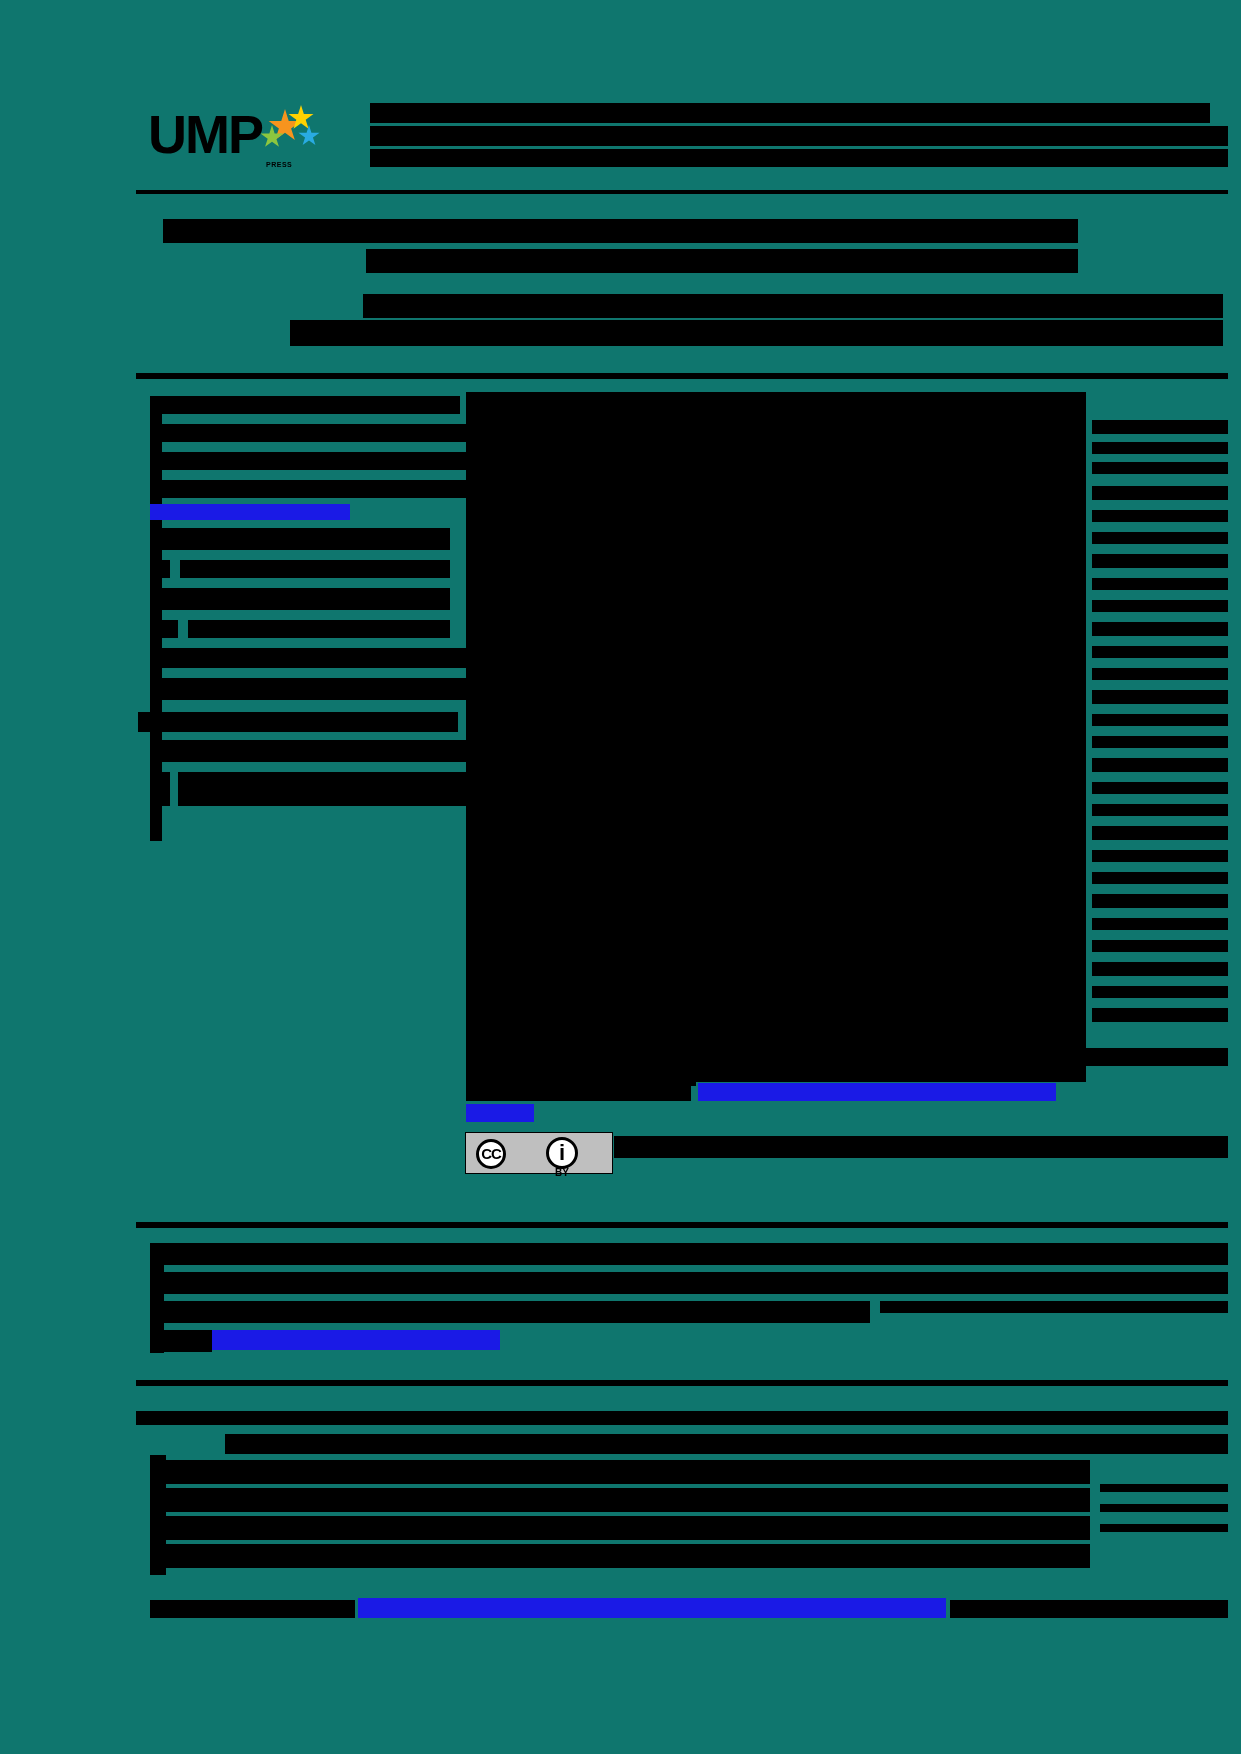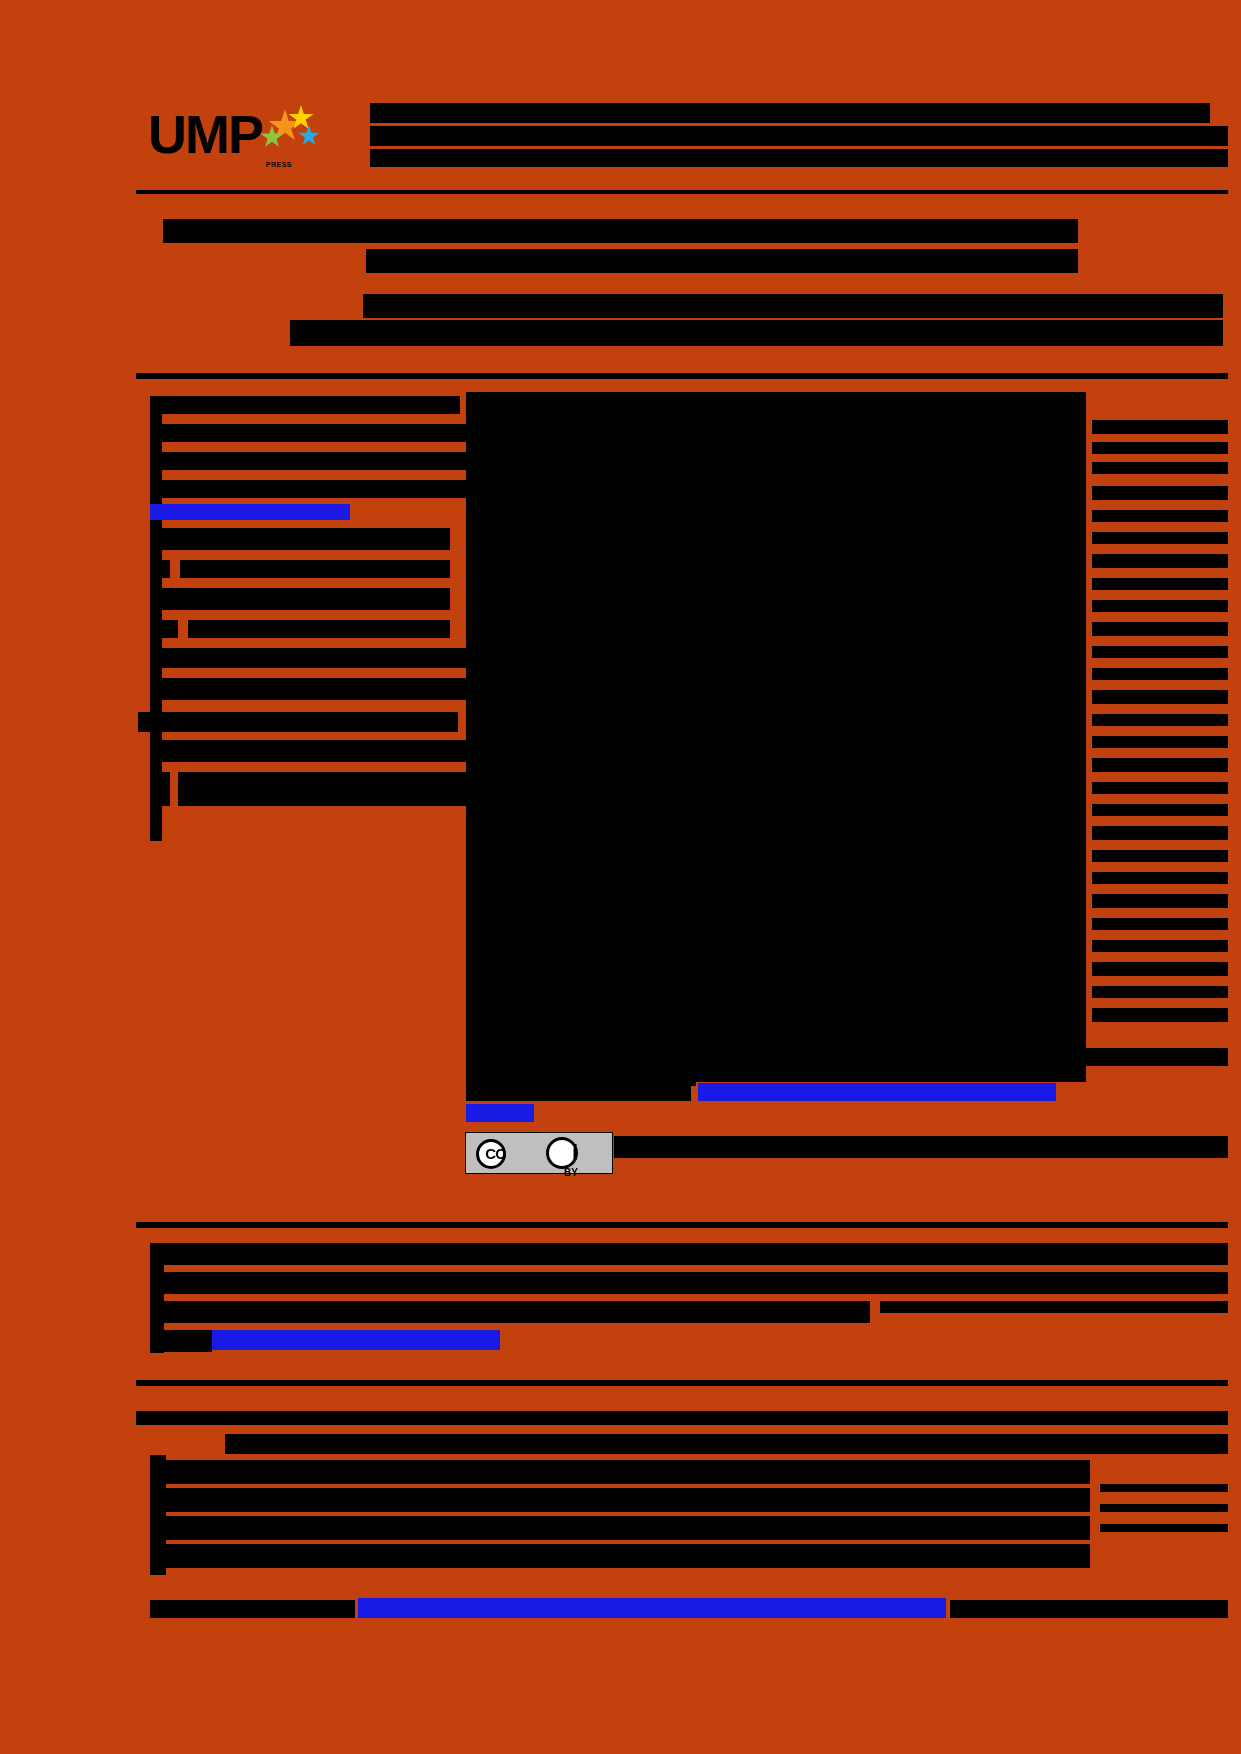--- a/index.html
+++ b/index.html
@@ -15,21 +15,21 @@
     overflow: hidden;
   }
 
   
 
   .page {
     position: absolute;
     left: 0; top: 0;
     width: 1241px;
     height: 1754px;
-    background: #c2410c;
+    background: #0f766e;
   }
 
   .bar {
     position: absolute;
     background: #000000;
   }
 
   .rule {
     position: absolute;
     background: #000000;
@@ -102,21 +102,21 @@
     background: #ffffff;
     box-sizing: border-box;
   }
   .cc-c1 { left: 10px; top: 6px; width: 30px; height: 30px; }
   .cc-c2 { left: 80px; top: 4px; width: 32px; height: 32px; }
   .cc-glyph {
     position: absolute;
     font-family: "Liberation Sans", sans-serif;
     font-weight: bold;
     color: #000000;
-    text-align: right;
+    text-align: center;
   }
   .cc-cc { left: 11px; top: 12px; width: 28px; font-size: 15px; letter-spacing: -1px; }
   .cc-i  { left: 80px; top: 7px; width: 32px; font-size: 22px; line-height: 26px; }
   .cc-by { left: 80px; top: 34px; width: 32px; font-size: 10px; }
 </style>
 </head>
 <body>
 
 <div class="page">
 

